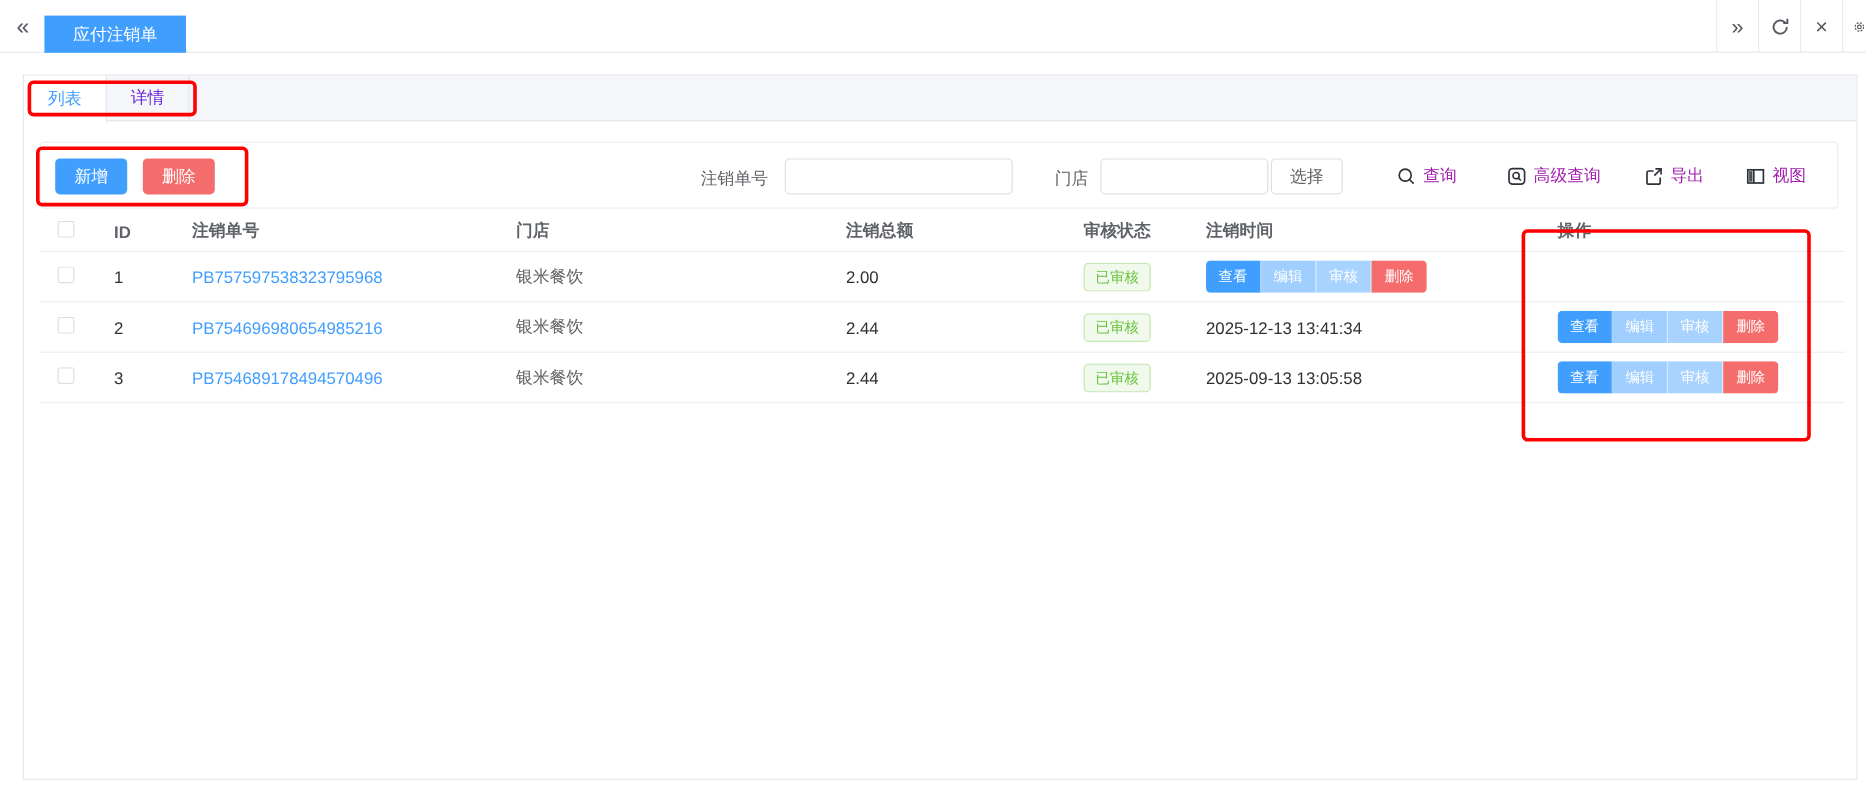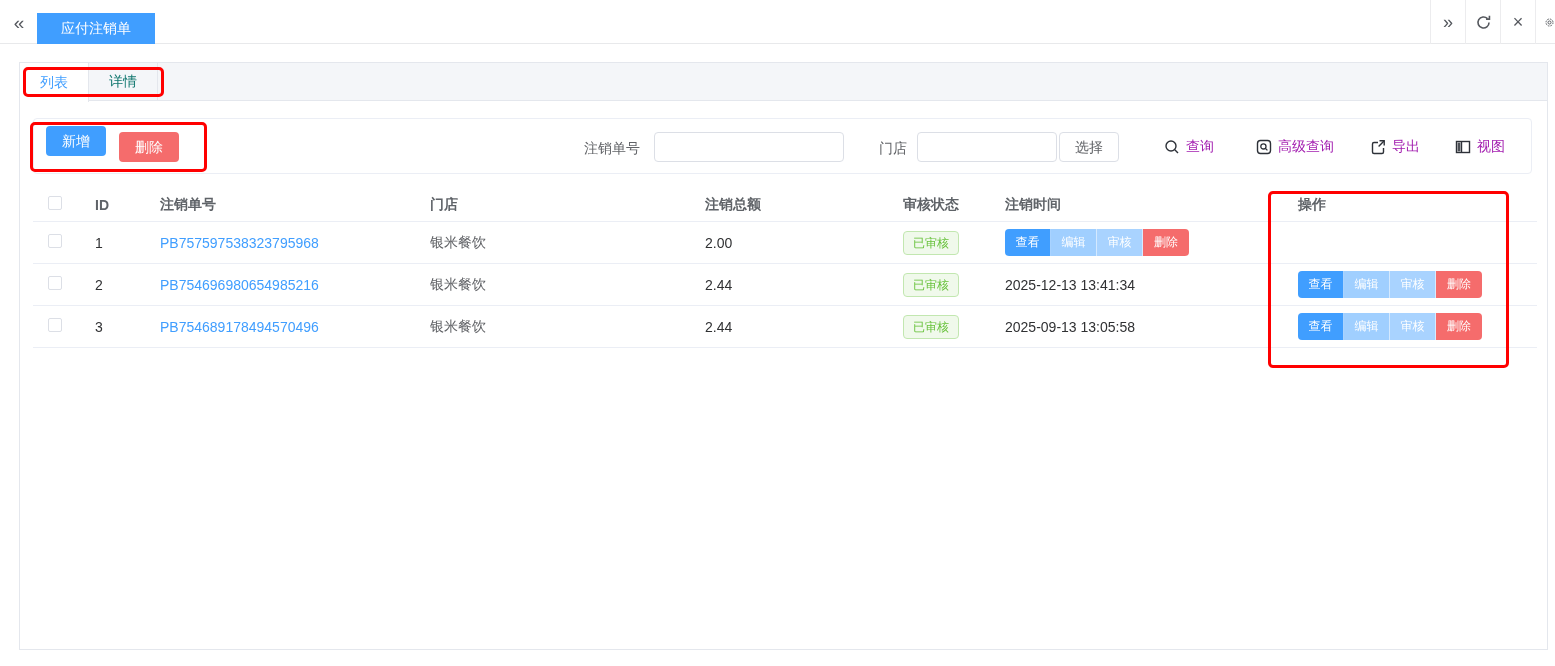--- a/index.html
+++ b/index.html
@@ -19,42 +19,42 @@
     align-items:center; justify-content:center; color:#55585e; font-size:18px; cursor:pointer; }
   .tb-ctrl svg { display:block; }
   .tb-ctrl.gear-slot { width:20px; justify-content:flex-start; padding-left:8px; overflow:hidden; }
 
   
   .card { position:absolute; left:19px; top:62px; width:1529px; height:588px;
     border:1px solid #e4e7ed; background:#fff; }
   .tabstrip { position:relative; height:38px; background:#f4f6f9; border-bottom:1px solid #e4e7ed;
     display:flex; }
   .tab { height:38px; padding:0 20px; display:flex; align-items:center; justify-content:center;
-    font-size:14px; color:#0f766e; border-right:1px solid #e4e7ed; cursor:pointer; min-width:64px; }
+    font-size:14px; color:#6d28d9; border-right:1px solid #e4e7ed; cursor:pointer; min-width:64px; }
   .tab.active { background:#fff; color:#409eff; margin-bottom:-1px; height:39px; }
 
   
   .toolbar { position:absolute; left:33px; top:118px; width:1499px; height:56px;
     border:1px solid #ebeef5; border-radius:4px; background:#fff; }
   .btn { display:inline-block; height:30px; line-height:30px; padding:0 16px; border-radius:4px;
     font-size:14px; color:#fff; border:none; cursor:pointer; }
-  .btn-add { position:absolute; left:12px; top:7px; background:#409eff; }
+  .btn-add { position:absolute; left:12px; top:13px; background:#409eff; }
   .btn-del { position:absolute; left:85px; top:13px; background:#f56c6c; }
   .f-label { position:absolute; top:21px; font-size:14px; color:#606266; white-space:nowrap; }
   .f-input { position:absolute; top:13px; height:30px; border:1px solid #dcdfe6; border-radius:4px;
     background:#fff; font-size:13px; padding:0 8px; color:#303133; outline:none; }
   .btn-select { position:absolute; left:1025px; top:13px; height:30px; line-height:28px;
     padding:0 15px; border:1px solid #dcdfe6; border-radius:4px; background:#fff;
     color:#606266; font-size:14px; cursor:pointer; }
   .tool-link { position:absolute; top:19px; display:flex; align-items:center; gap:6px;
     font-size:14px; color:#a21caf; cursor:pointer; white-space:nowrap; }
   .tool-link svg { display:block; }
 
   
-  .table { position:absolute; left:33px; top:188px; width:1504px; }
+  .table { position:absolute; left:33px; top:176px; width:1504px; }
   .trow { display:grid; grid-template-columns:42px 65px 270px 275px 198px 102px 293px 1fr;
     align-items:center; border-bottom:1px solid #ebeef5; }
   .trow.head { height:34px; }
   .trow.body { height:42px; }
   .cell { padding-left:20px; font-size:14px; color:#606266; overflow:hidden; white-space:nowrap; }
   .cell.first { padding-left:15px; }
   .head .cell { color:#5f6368; font-weight:600; }
   .cb { width:14px; height:14px; border:1px solid #dcdfe6; border-radius:2px; background:#fff;
     display:inline-block; cursor:pointer; }
   .link { color:#409eff; text-decoration:none; cursor:pointer; }

